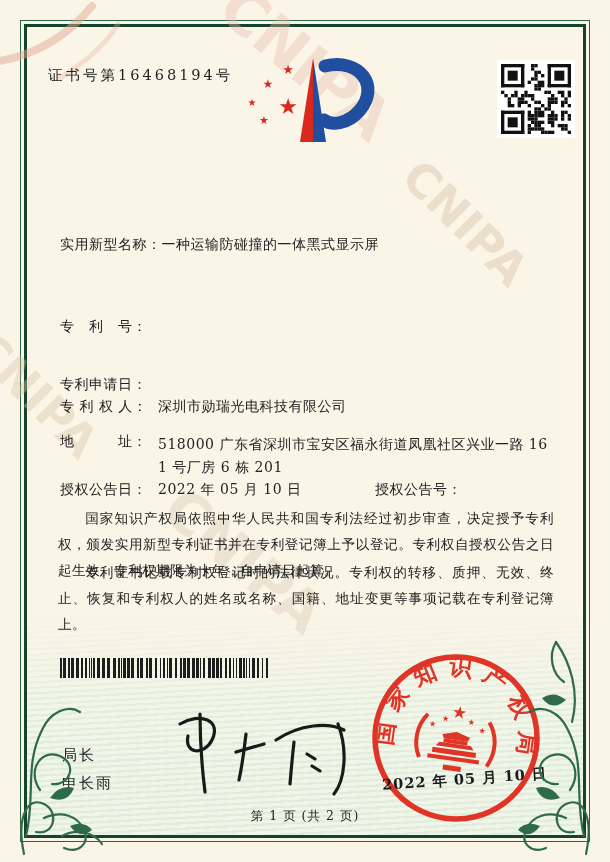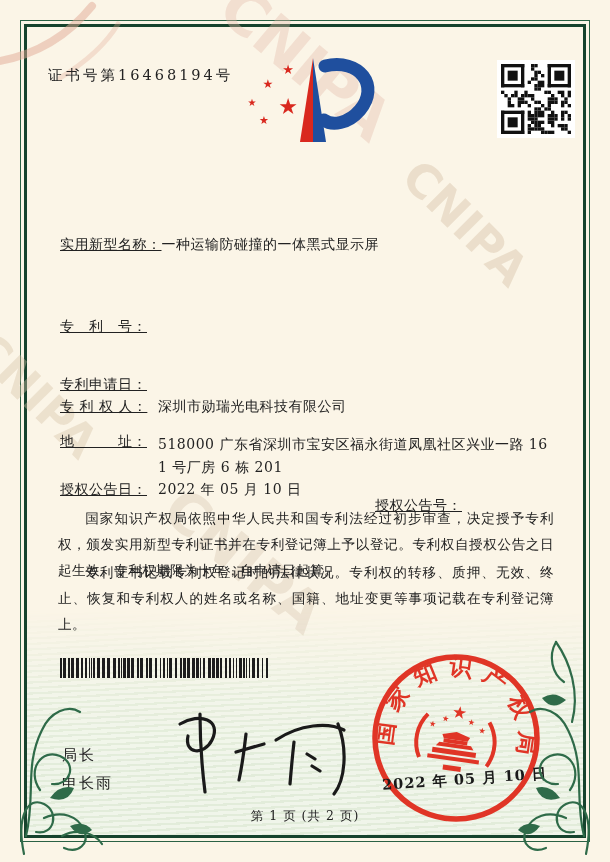--- a/index.html
+++ b/index.html
@@ -20,24 +20,24 @@
   .wm1{left:205px;top:28px;font-size:60px;color:rgba(228,186,170,.38);transform:rotate(40deg);}
   .wm2{left:388px;top:196px;font-size:46px;color:rgba(214,196,168,.45);transform:rotate(45deg);}
   .wm3{left:-42px;top:368px;font-size:46px;color:rgba(214,196,168,.40);transform:rotate(45deg);}
   .wm4{left:150px;top:528px;font-size:56px;color:rgba(216,198,176,.38);transform:rotate(40deg);}
   .cert-no{position:absolute;left:48px;top:66px;font-size:14.5px;letter-spacing:3px;}
   .qr{position:absolute;left:497px;top:60px;width:78px;height:78px;background:#fff;padding:4px;box-sizing:border-box;}
   .logo{position:absolute;left:228px;top:52px;}
   .title{position:absolute;left:0;top:155px;width:100%;text-align:center;
          font-size:33px;font-weight:700;letter-spacing:9px;}
   .row{position:absolute;left:60px;width:500px;font-size:14px;display:flex;}
-  .lbl{display:inline-block;min-width:98px;letter-spacing:.5px;flex:0 0 auto;text-decoration:underline;}
+  .lbl{display:inline-block;min-width:98px;letter-spacing:.5px;flex:0 0 auto;}
   .val{letter-spacing:.5px;}
   .addr-val{width:392px;word-break:break-all;line-height:1.62;}
-  .grant2{position:absolute;left:315px;top:16px;display:flex;align-items:flex-end;}
+  .grant2{position:absolute;left:315px;top:0;display:flex;align-items:flex-end;}
   .para{position:absolute;left:58px;width:496px;font-size:13.6px;line-height:1.9;
         text-align:justify;text-indent:2em;letter-spacing:.4px;}
   .barcode{position:absolute;left:60px;top:658px;height:20px;display:flex;align-items:stretch;}
   .barcode div{background:#1d1d1d;}
   .barcode div.sp{background:transparent;}
   .signer{position:absolute;left:62px;font-size:15px;letter-spacing:2px;}
   .sig{position:absolute;left:142px;top:700px;}
   .seal{position:absolute;left:368px;top:650px;transform:rotate(8deg);}
   .seal-date{position:absolute;left:382px;top:770px;font-size:14.5px;font-weight:700;
              transform:rotate(-4deg);letter-spacing:1px;color:#1a1a1a;}

